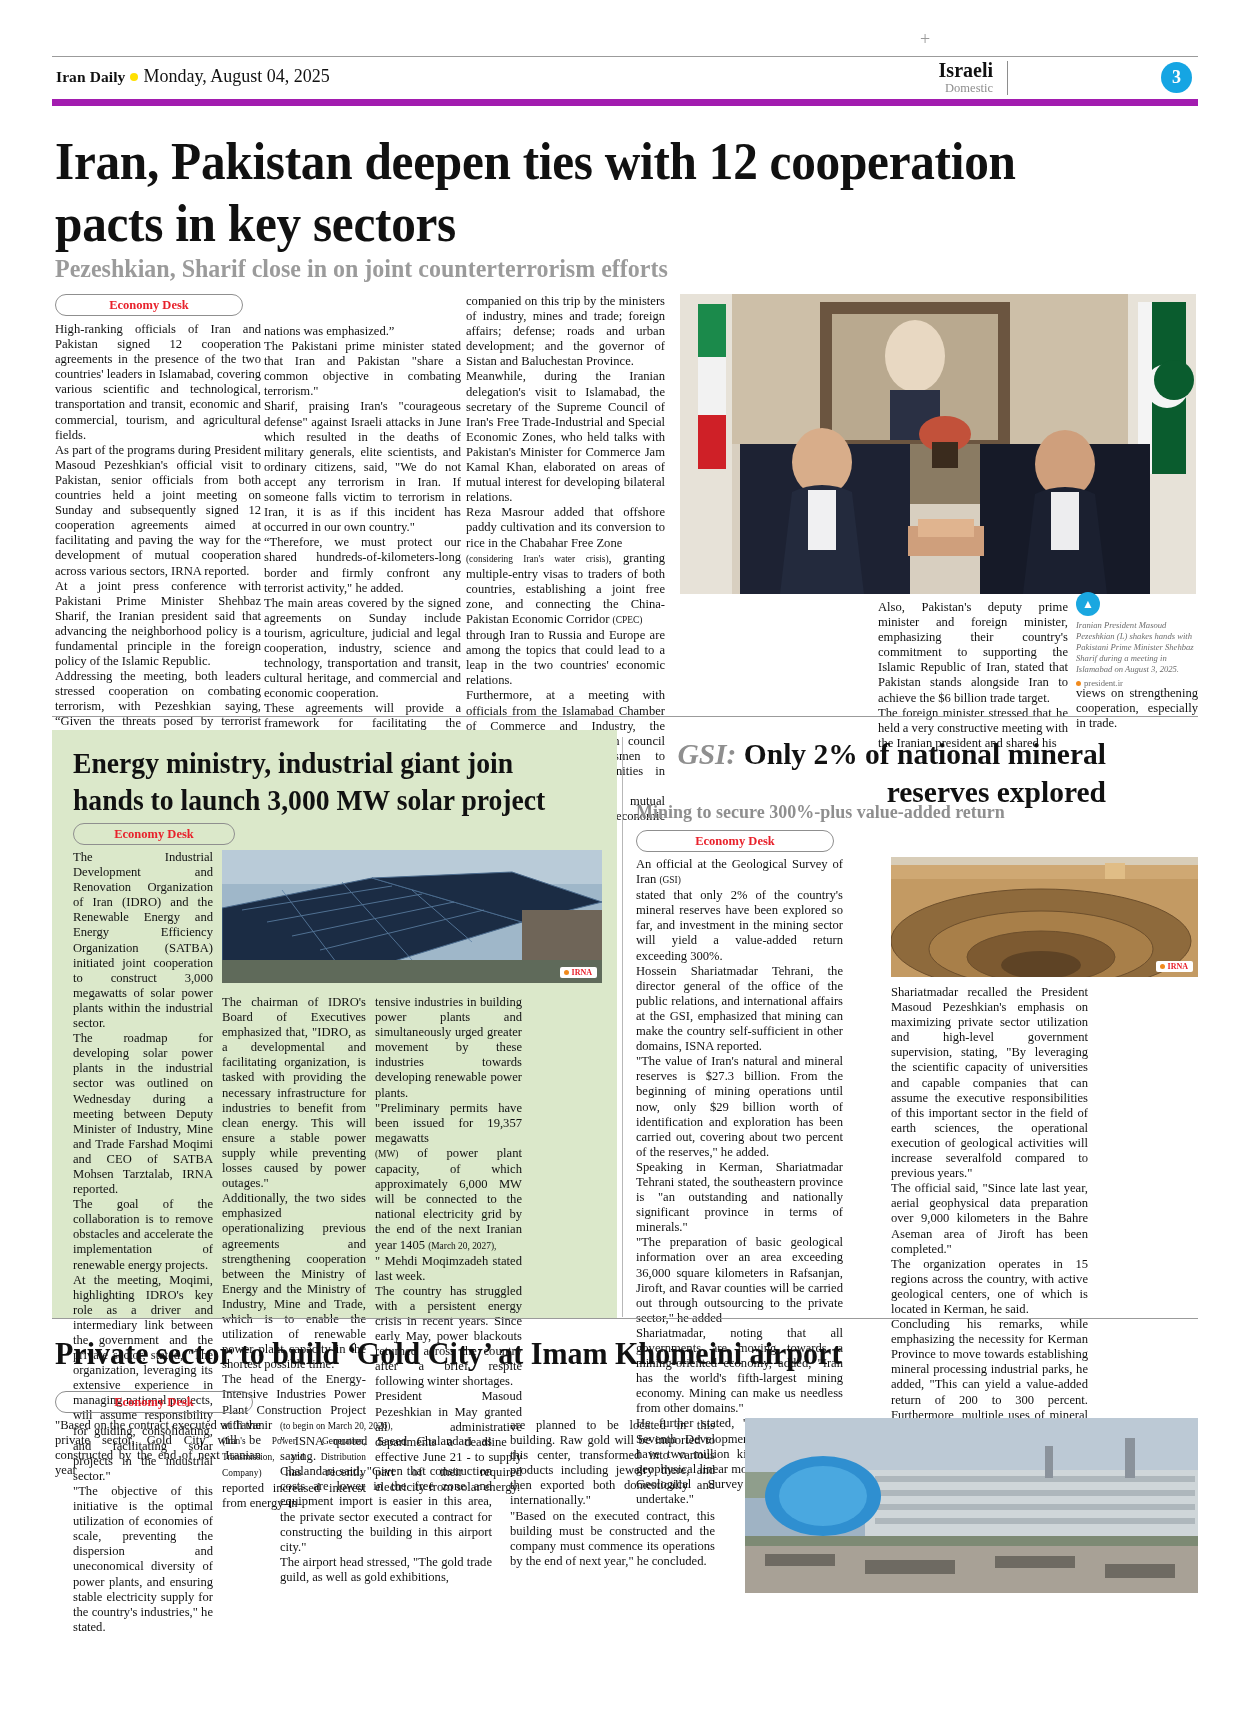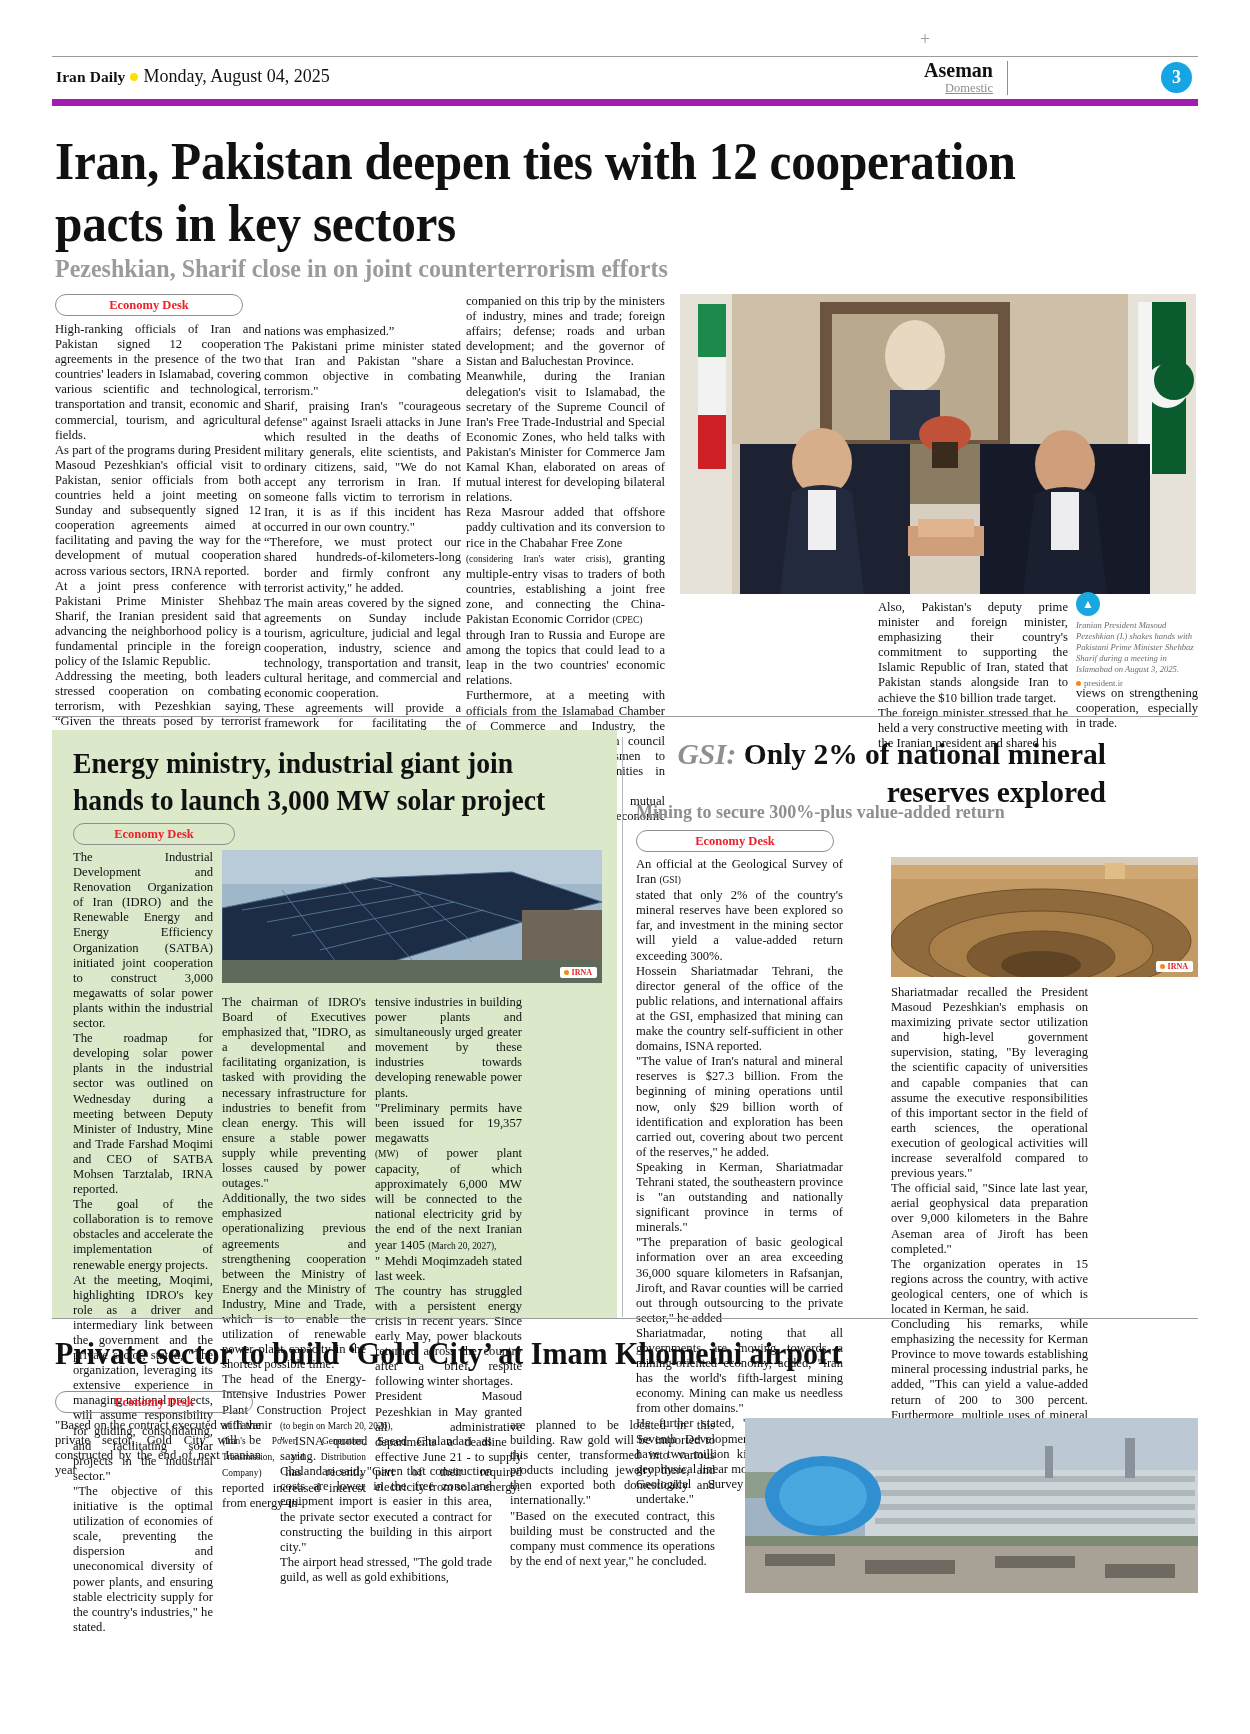--- a/index.html
+++ b/index.html
@@ -20,21 +20,21 @@
     position:absolute;left:52px;top:56px;width:1146px;
     border-top:1px solid #9b9b9b;border-bottom:7px solid #a21caf;
     height:42px;
   }
   .mh-left{position:absolute;left:4px;top:9px;display:flex;align-items:center;gap:5px;}
   .mh-title{font-weight:bold;font-size:15.5px;letter-spacing:.1px;}
   .mh-dot{width:8px;height:8px;border-radius:50%;background:#ffe000;display:inline-block;}
   .mh-date{font-size:18px;}
   .mh-section{position:absolute;right:205px;top:2px;text-align:right;}
   .mh-sec-main{font-weight:bold;font-size:20px;line-height:22px;}
-  .mh-sec-sub{font-size:12.5px;color:#8e8e8e;line-height:14px;text-decoration:underline;}
+  .mh-sec-sub{font-size:12.5px;color:#8e8e8e;line-height:14px;}
   .mh-divider{position:absolute;right:190px;top:4px;width:1px;height:34px;background:#8e8e8e;}
   .mh-pagenum{
     position:absolute;right:6px;top:5px;width:31px;height:31px;border-radius:50%;
     background:#15a5e3;color:#fff;font-weight:bold;font-size:18px;
     display:flex;align-items:center;justify-content:center;
   }
 
   
   .lead-head{
     position:absolute;left:55px;top:130px;width:1100px;
@@ -138,21 +138,21 @@
 
   <div class="cropmark" style="left:920px;top:30px;">+</div>
 
   <div class="masthead">
     <div class="mh-left">
       <span class="mh-title">Iran Daily</span>
       <span class="mh-dot"></span>
       <span class="mh-date">Monday, August 04, 2025</span>
     </div>
     <div class="mh-section">
-      <div class="mh-sec-main">Aseman</div>
+      <div class="mh-sec-main">Israeli</div>
       <div class="mh-sec-sub">Domestic</div>
     </div>
     <div class="mh-divider"></div>
     <div class="mh-pagenum">3</div>
   </div>
 
   <div class="lead-head">Iran, Pakistan deepen ties with 12 cooperation pacts in key sectors</div>
   <div class="lead-sub">Pezeshkian, Sharif close in on joint counterterrorism efforts</div>
 
   <div class="desk-pill" style="position:absolute;left:55px;top:294px;width:186px;">Economy Desk</div>
@@ -211,21 +211,21 @@
       <rect x="228" y="232" width="76" height="30" fill="#cf9f7c"></rect>
       <rect x="238" y="225" width="56" height="18" fill="#e0b48f"></rect>
       <rect x="230" y="150" width="70" height="60" fill="#8a7b63"></rect>
       <ellipse cx="265" cy="140" rx="26" ry="18" fill="#c2513a"></ellipse>
       <rect x="252" y="148" width="26" height="26" fill="#3a2b1d"></rect>
     </svg>
   </div>
 
   <div class="col" id="lead-c4">
     <div>
-        <span style="display: block;">Also, Pakistan's deputy prime minister and foreign minister, emphasizing their country's commitment to supporting the Islamic Republic of Iran, stated that Pakistan stands alongside Iran to achieve the $10 billion trade target.</span>
+        <span style="display: block;">Also, Pakistan's deputy prime minister and foreign minister, emphasizing their country's commitment to supporting the Islamic Republic of Iran, stated that Pakistan stands alongside Iran to achieve the $6 billion trade target.</span>
         <span style="display: block;">The foreign minister stressed that he held a very constructive meeting with the Iranian president and shared his</span>
       </div>
   </div>
 
   <div class="cap-wrap">
     <div class="cap-arrow">▲</div>
     <div class="cap-text">Iranian President Masoud Pezeshkian (L) shakes hands with Pakistani Prime Minister Shehbaz Sharif during a meeting in Islamabad on August 3, 2025.</div>
     <div class="cap-credit">
       <span class="dot"></span>
       <span>president.ir</span>

